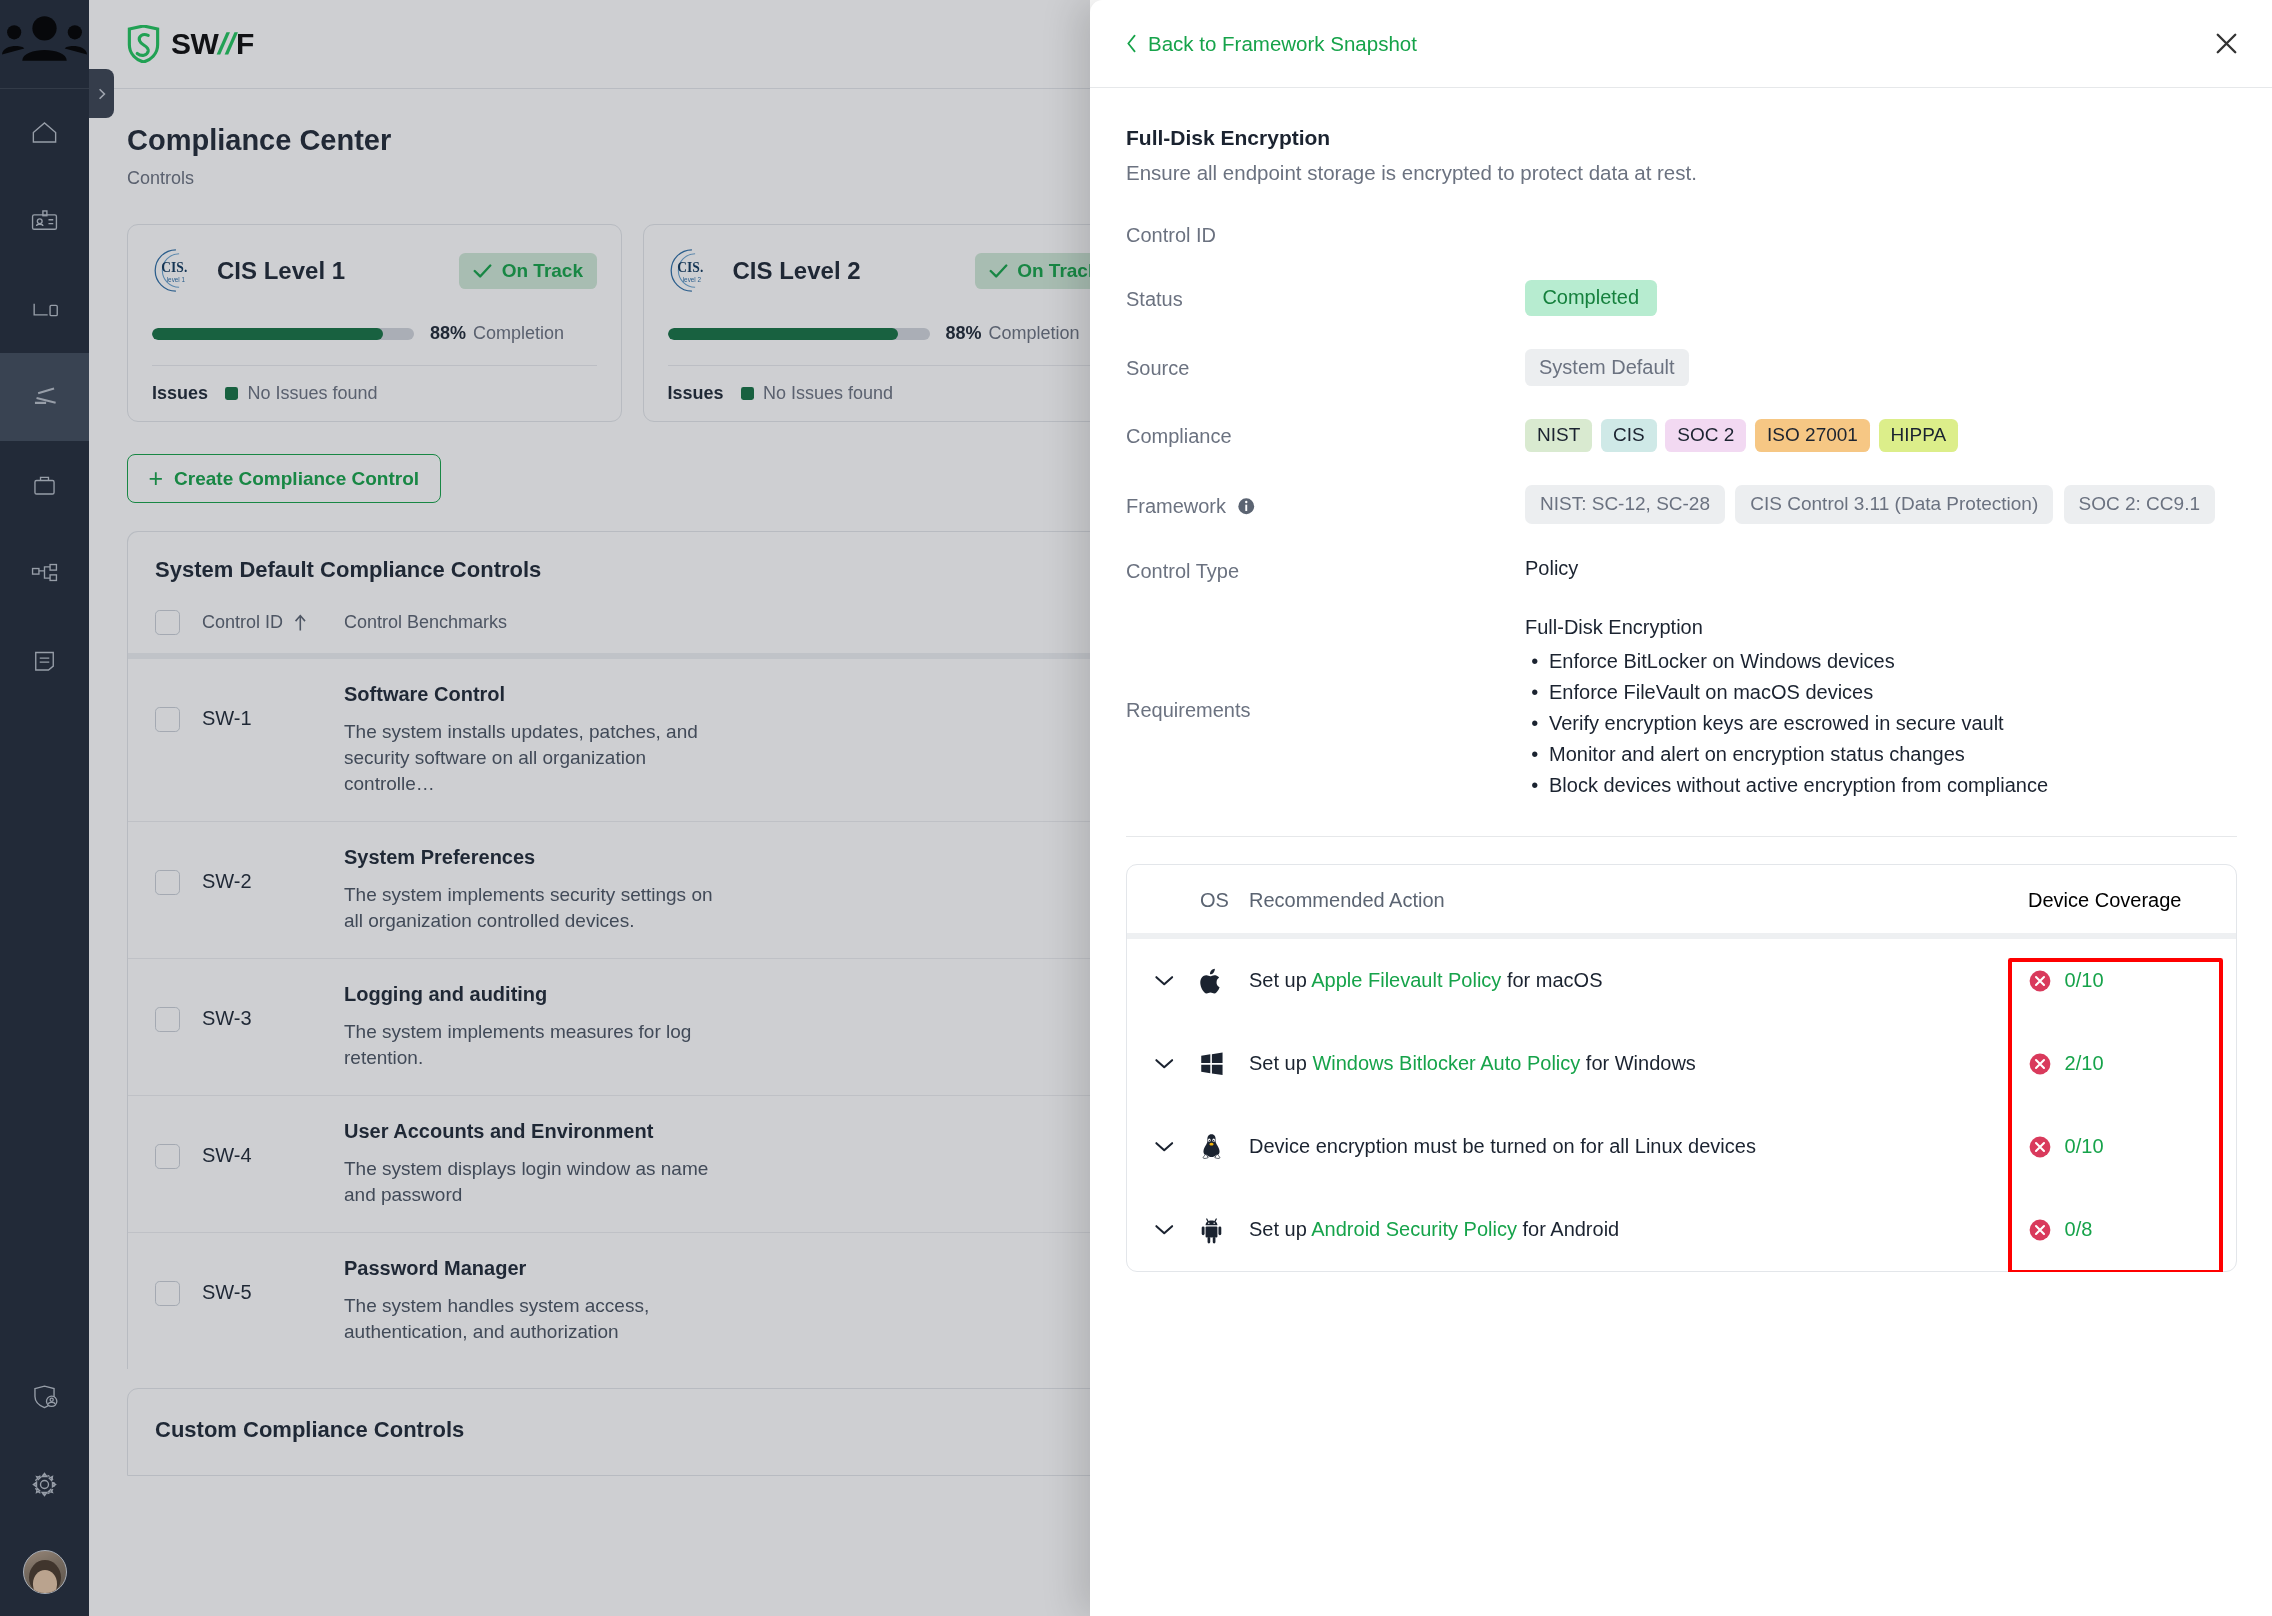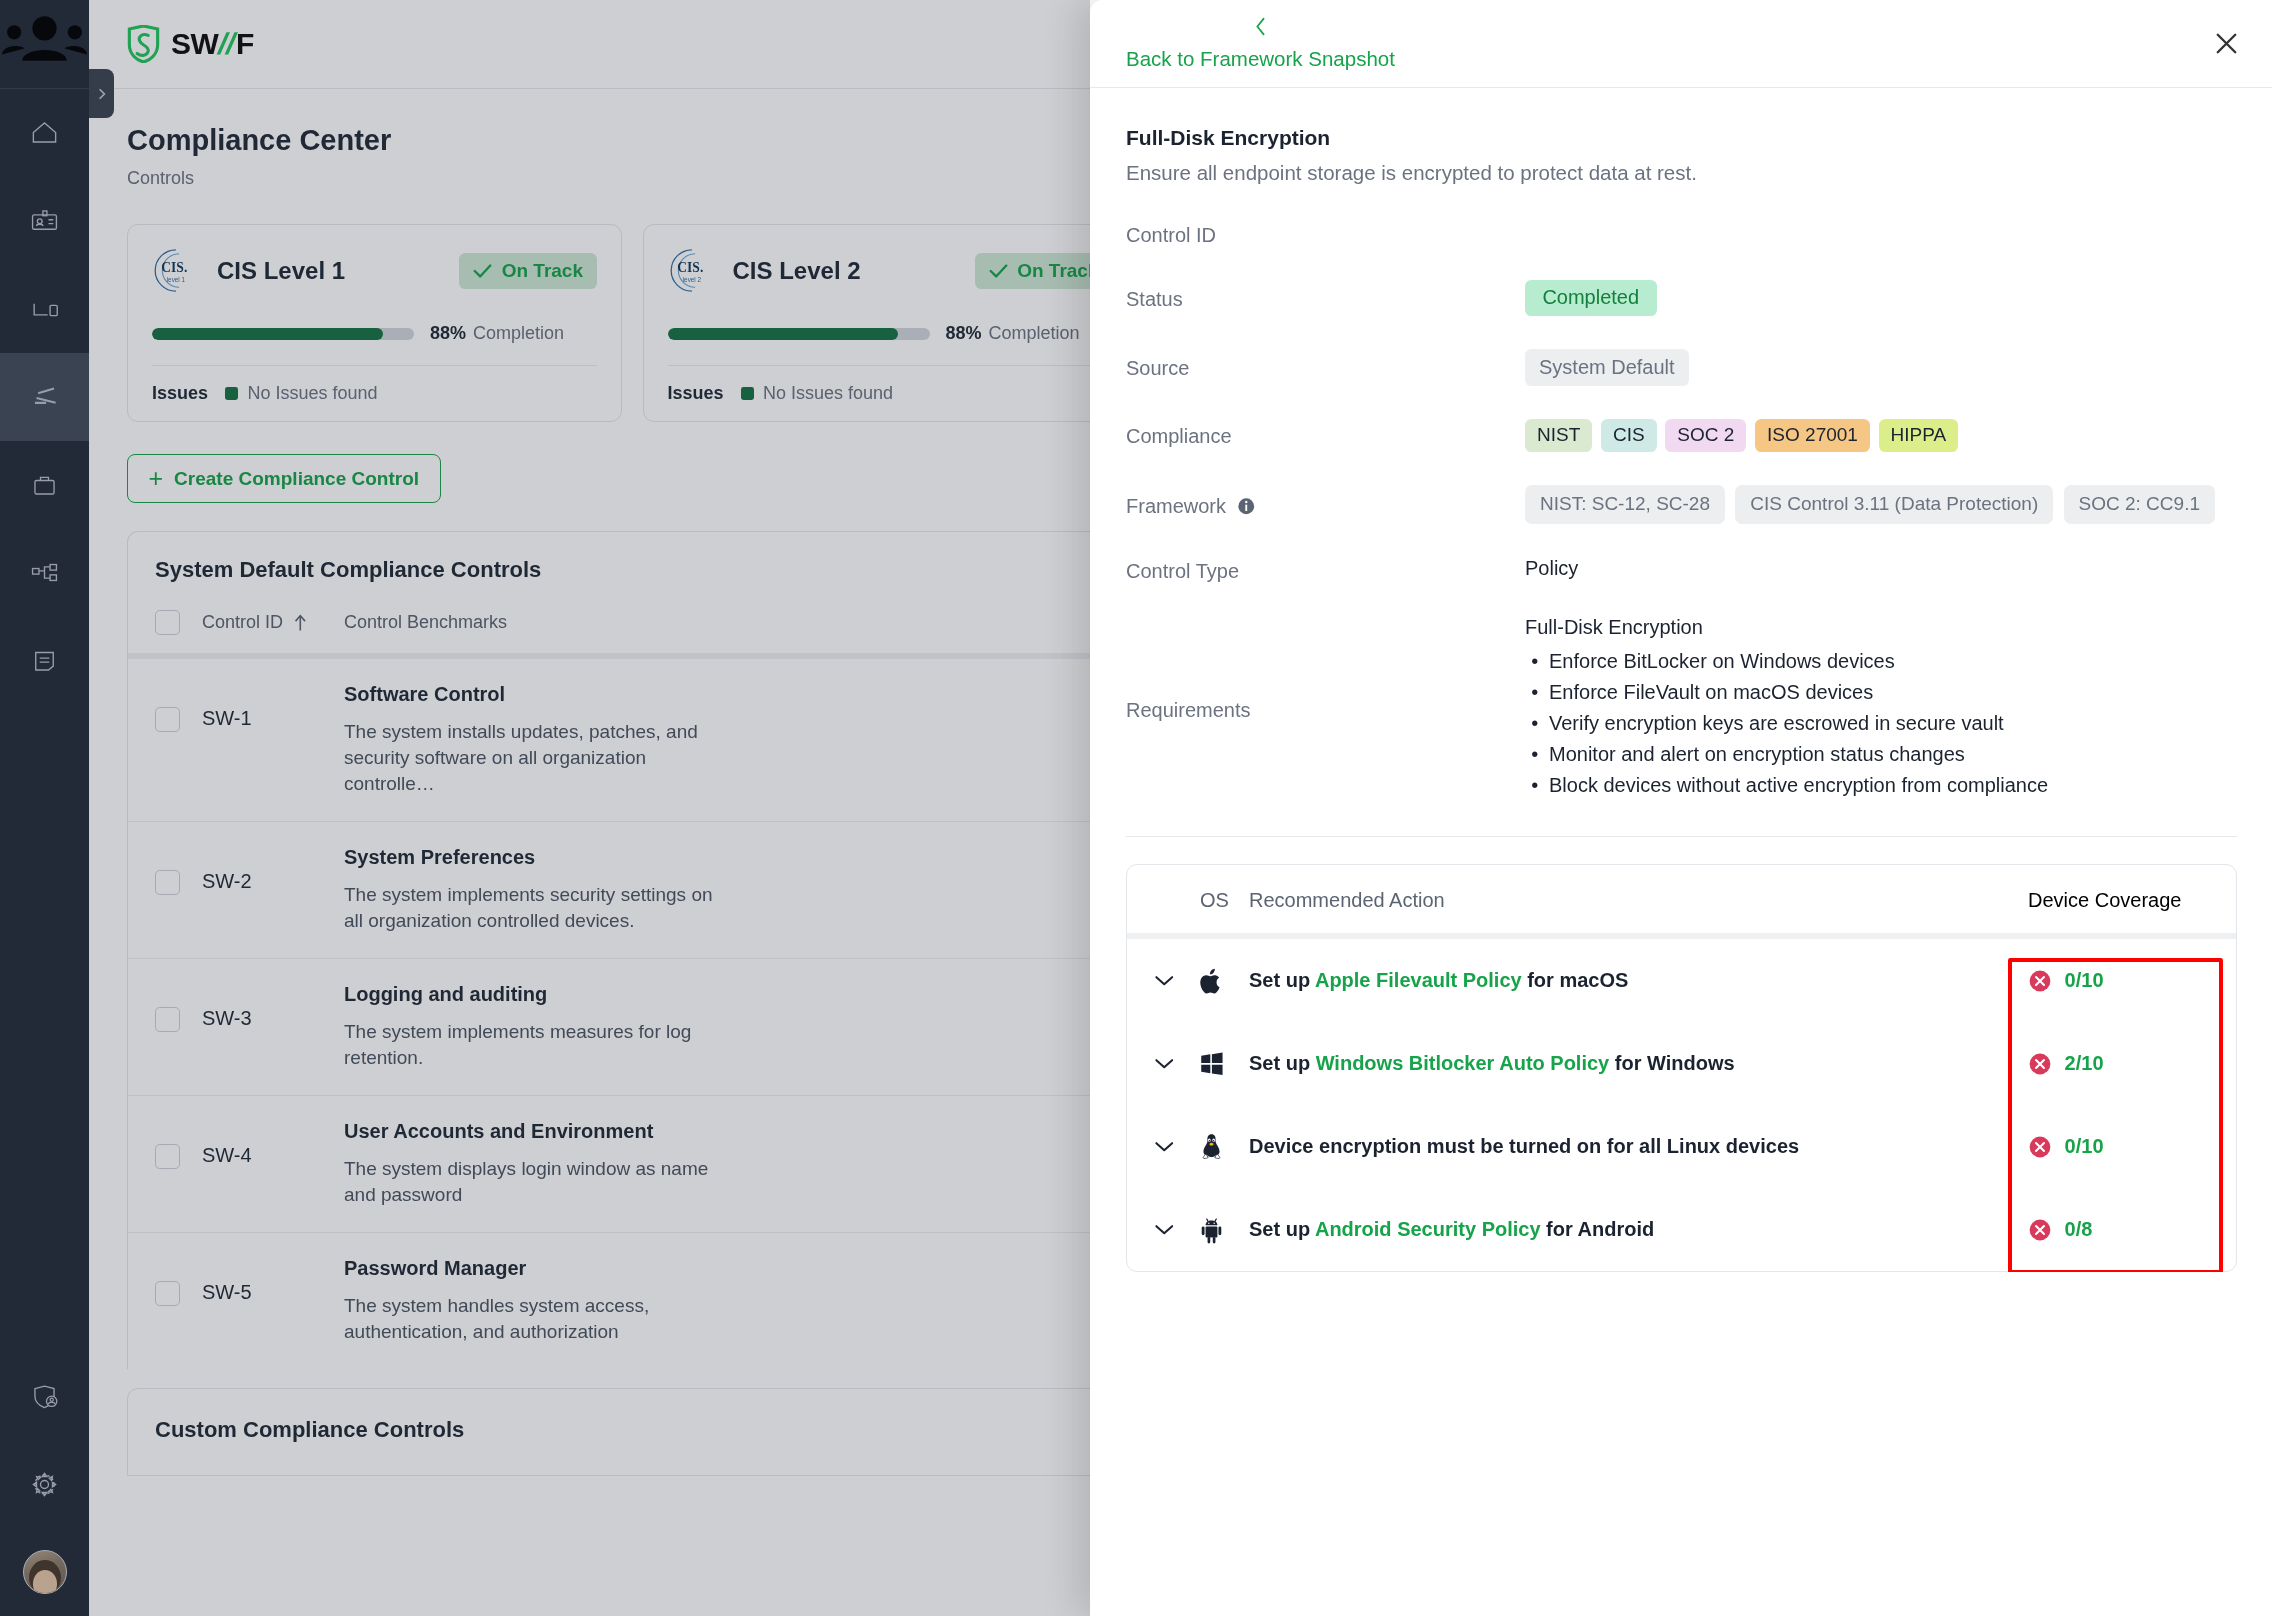--- a/index.html
+++ b/index.html
@@ -149,21 +149,21 @@
     position:absolute; left:1090px; top:0; width:1183px; height:1616px;
     background:#ffffff; z-index:60;
     border-top-left-radius:12.6px;
     box-shadow: -14px 0 36px rgba(0,0,0,0.13);
     display:flex; flex-direction:column;
   }
   .drawer-head {
     height: 88px; display:flex; align-items:center;
     padding: 0 33px 0 36px; border-bottom:0.8px solid #e6e8ea; flex:none;
   }
-  .back-link { display:flex; align-items:center; gap:11px; color:#16a34a; font-size:20.5px; font-weight:500;flex-direction:column; }
+  .back-link { display:flex; align-items:center; gap:11px; color:#16a34a; font-size:20.5px; font-weight:500; }
   .chev-l { width:11px; height:19px; }
   .close-x { margin-left:auto; width:27px; height:27px; }
 
   .drawer-body { padding: 38px 36px 0 36px; overflow:hidden; }
   .d-title { font-size:21px; font-weight:700; color:#1b2330; }
   .d-sub { font-size:20.5px; color:#6b7280; margin-top:11px; }
 
   .kv { display:flex; margin-top: 33px; }
   .k { width: 399px; font-size:20px; color:#6b7280; flex:none; padding-top:3.2px; display:flex; align-items:center; gap:9.5px;}
   .v { flex:1; min-width:0; }
@@ -185,21 +185,21 @@
 
   .os-card {
     margin-top: 28px; border:0.8px solid #e3e6ea; border-radius:11px; background:#fff;
     position:relative;
   }
   .os-head { display:flex; align-items:center; padding: 24px 27px 20.5px 27px; }
   .oh-os { width: 95px; font-size:20px; color:#5b6472; padding-left:46px; }
   .oh-act { flex:1; font-size:20px; color:#5b6472; }
   .oh-cov { font-size:20px; color:#000000; width: 181px; }
   .os-rule { height:6.3px; background:#eef0f2; }
-  .os-row { display:flex; align-items:center; height: 83px; padding: 0 27px; font-weight: bold; }
+  .os-row { display:flex; align-items:center; height: 83px; padding: 0 27px; }
   .os-chev { width:27px; flex:none; display:flex; align-items:center; }
   .os-chev svg { width:20.5px;height:12.6px; }
   .os-icon { width: 68px; flex:none; display:flex; align-items:center; justify-content:flex-start; padding-left:17.4px; }
   .os-icon svg { width:27px; height:30px; }
   .os-act { flex:1; font-size:20px; color:#1b2330; }
   .os-act .lnk { color:#16a34a; }
   .os-cov { width: 181px; display:flex; align-items:center; gap:12.6px; }
   .xcirc { width:24px;height:24px;flex:none; }
   .cov-num { font-size:20px; color:#16a34a; }
 

